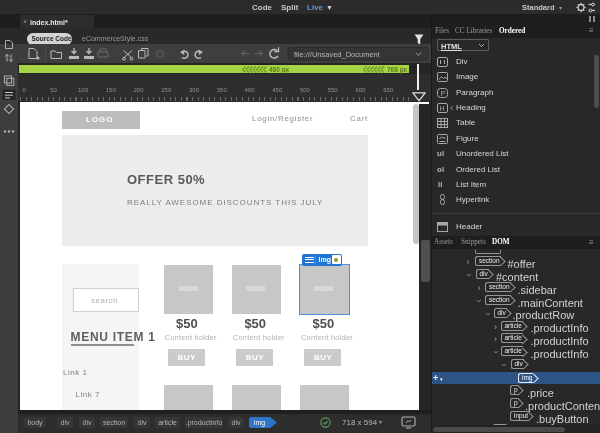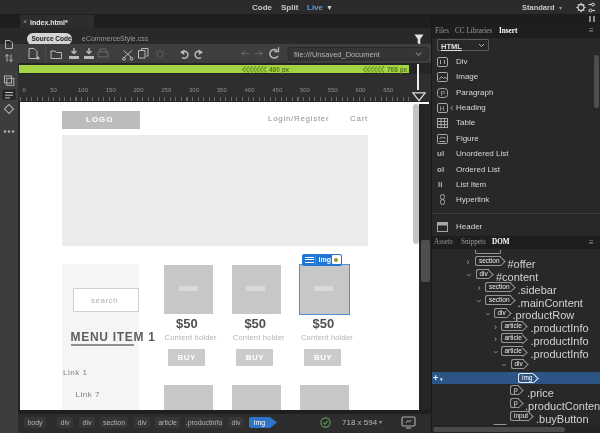--- a/index.html
+++ b/index.html
@@ -159,24 +159,26 @@
       <path d="M347.5 1.5 l-3 3 l3 3 M351 1.5 l-3 3 l3 3 M354.5 1.5 l-3 3 l3 3 M358 1.5 l-3 3 l3 3 M361.5 1.5 l-3 3 l3 3 M365 1.5 l-3 3 l3 3"></path>
     </g>
     <text x="250" y="6.8" font-size="6.5" font-weight="bold" fill="#5c7a1e" font-family="Liberation Sans">480 px</text>
     <text x="368" y="6.8" font-size="6.5" font-weight="bold" fill="#5c7a1e" font-family="Liberation Sans">768 px</text>
   </svg>
 
   <div class="abs" style="left:20px;top:101.5px;width:399px;height:308.5px;background:#ffffff;overflow:hidden;" id="page">
 
     <div class="abs" style="left:42px;top:9px;width:78px;height:18px;background:#bcbcbc;"></div>
     <div class="t" style="left:66px;top:13.5px;font-size:8px;font-weight:bold;letter-spacing:1px;color:#ffffff;">LOGO</div>
-    <div class="t" style="left:232px;top:12.5px;font-size:8px;color:#8f8f8f;letter-spacing:0.7px;margin-left:16px;">Login/Register</div>
+    <div class="t" style="left:232px;top:12.5px;font-size:8px;color:#8f8f8f;letter-spacing:0.7px;">Login/Register</div>
     <div class="t" style="left:330px;top:12.5px;font-size:8px;color:#8f8f8f;letter-spacing:0.7px;">Cart</div>
 
     <div class="abs" style="left:42px;top:33px;width:306px;height:111px;background:#ececec;"></div>
+    <div class="t" style="left:107px;top:70px;font-size:13px;font-weight:bold;letter-spacing:0.5px;color:#595959;">OFFER 50%</div>
+    <div class="t" style="left:107px;top:96.5px;font-size:8px;color:#7d7d7d;letter-spacing:0.95px;">REALLY AWESOME DISCOUNTS THIS JULY</div>
 
     <div class="abs" style="left:41.7px;top:162px;width:77.6px;height:146.5px;background:#f5f5f5;"></div>
     <div class="abs" style="left:52.5px;top:186px;width:66px;height:24.5px;background:#ffffff;border:1px solid #d0d0d0;"></div>
     <div class="t" style="left:71px;top:194.5px;font-size:8px;color:#b0b0b0;letter-spacing:0.5px;">search</div>
     <div class="t" style="left:50.5px;top:228px;font-size:12px;font-weight:bold;color:#5f5f5f;letter-spacing:0.7px;">MENU ITEM 1</div>
     <div class="abs" style="left:50.5px;top:242.5px;width:63.5px;height:1.5px;background:#909090;"></div>
     <div class="t" style="left:43px;top:266.5px;font-size:8px;color:#7f7f7f;letter-spacing:0.5px;">Link 1</div>
     <div class="t" style="left:55.5px;top:288px;font-size:8px;color:#7f7f7f;letter-spacing:0.5px;">Link 7</div>
 
     <div class="abs" style="left:143.8px;top:163.3px;width:49px;height:49px;background:#c7c7c7;"></div>
@@ -278,21 +280,21 @@
       .exp  { position:absolute; font-size:9px; color:#a5a5a5; line-height:12px; }
     </style>
 
     <div class="abs" style="left:432px;top:14px;width:168px;height:10px;background:#1d1d1d;"></div>
     <div class="abs" style="left:589px;top:16px;width:2px;height:6px;background:#8a8a8a;"></div>
       <div class="abs" style="left:593px;top:16px;width:2px;height:6px;background:#8a8a8a;"></div>
 
     <div class="abs" style="left:432px;top:24px;width:168px;height:14px;background:#1e1e1e;"></div>
     <div class="ptab" style="left:435px;top:27px;">Files</div>
     <div class="ptab" style="left:455px;top:27px;">CC Libraries</div>
-    <div class="ptab" style="left:499px;top:27px;color:#ffffff;font-weight:bold;">Insert</div>
+    <div class="ptab" style="left:499px;top:27px;color:#ffffff;font-weight:bold;">Ordered</div>
     <div class="t" style="left:589px;top:26px;font-size:8px;color:#999;">≡</div>
 
     <div class="abs" style="left:437px;top:39px;width:52px;height:12px;border:1px solid #5a5a5a;border-radius:1px;"></div>
     <div class="t" style="left:441px;top:41.5px;font-size:7.5px;font-weight:bold;color:#e0e0e0;text-decoration:underline;">HTML</div>
     <svg class="abs" style="left:478px;top:43px;" width="7" height="5" viewBox="0 0 7 5">
         <path d="M1 1 l2.5 2.5 L6 1" stroke="#b5b5b5" fill="none" stroke-width="1"></path>
       </svg>
 
     <div id="insertlist">
       <div class="irow" style="top:57px;">Div</div>

